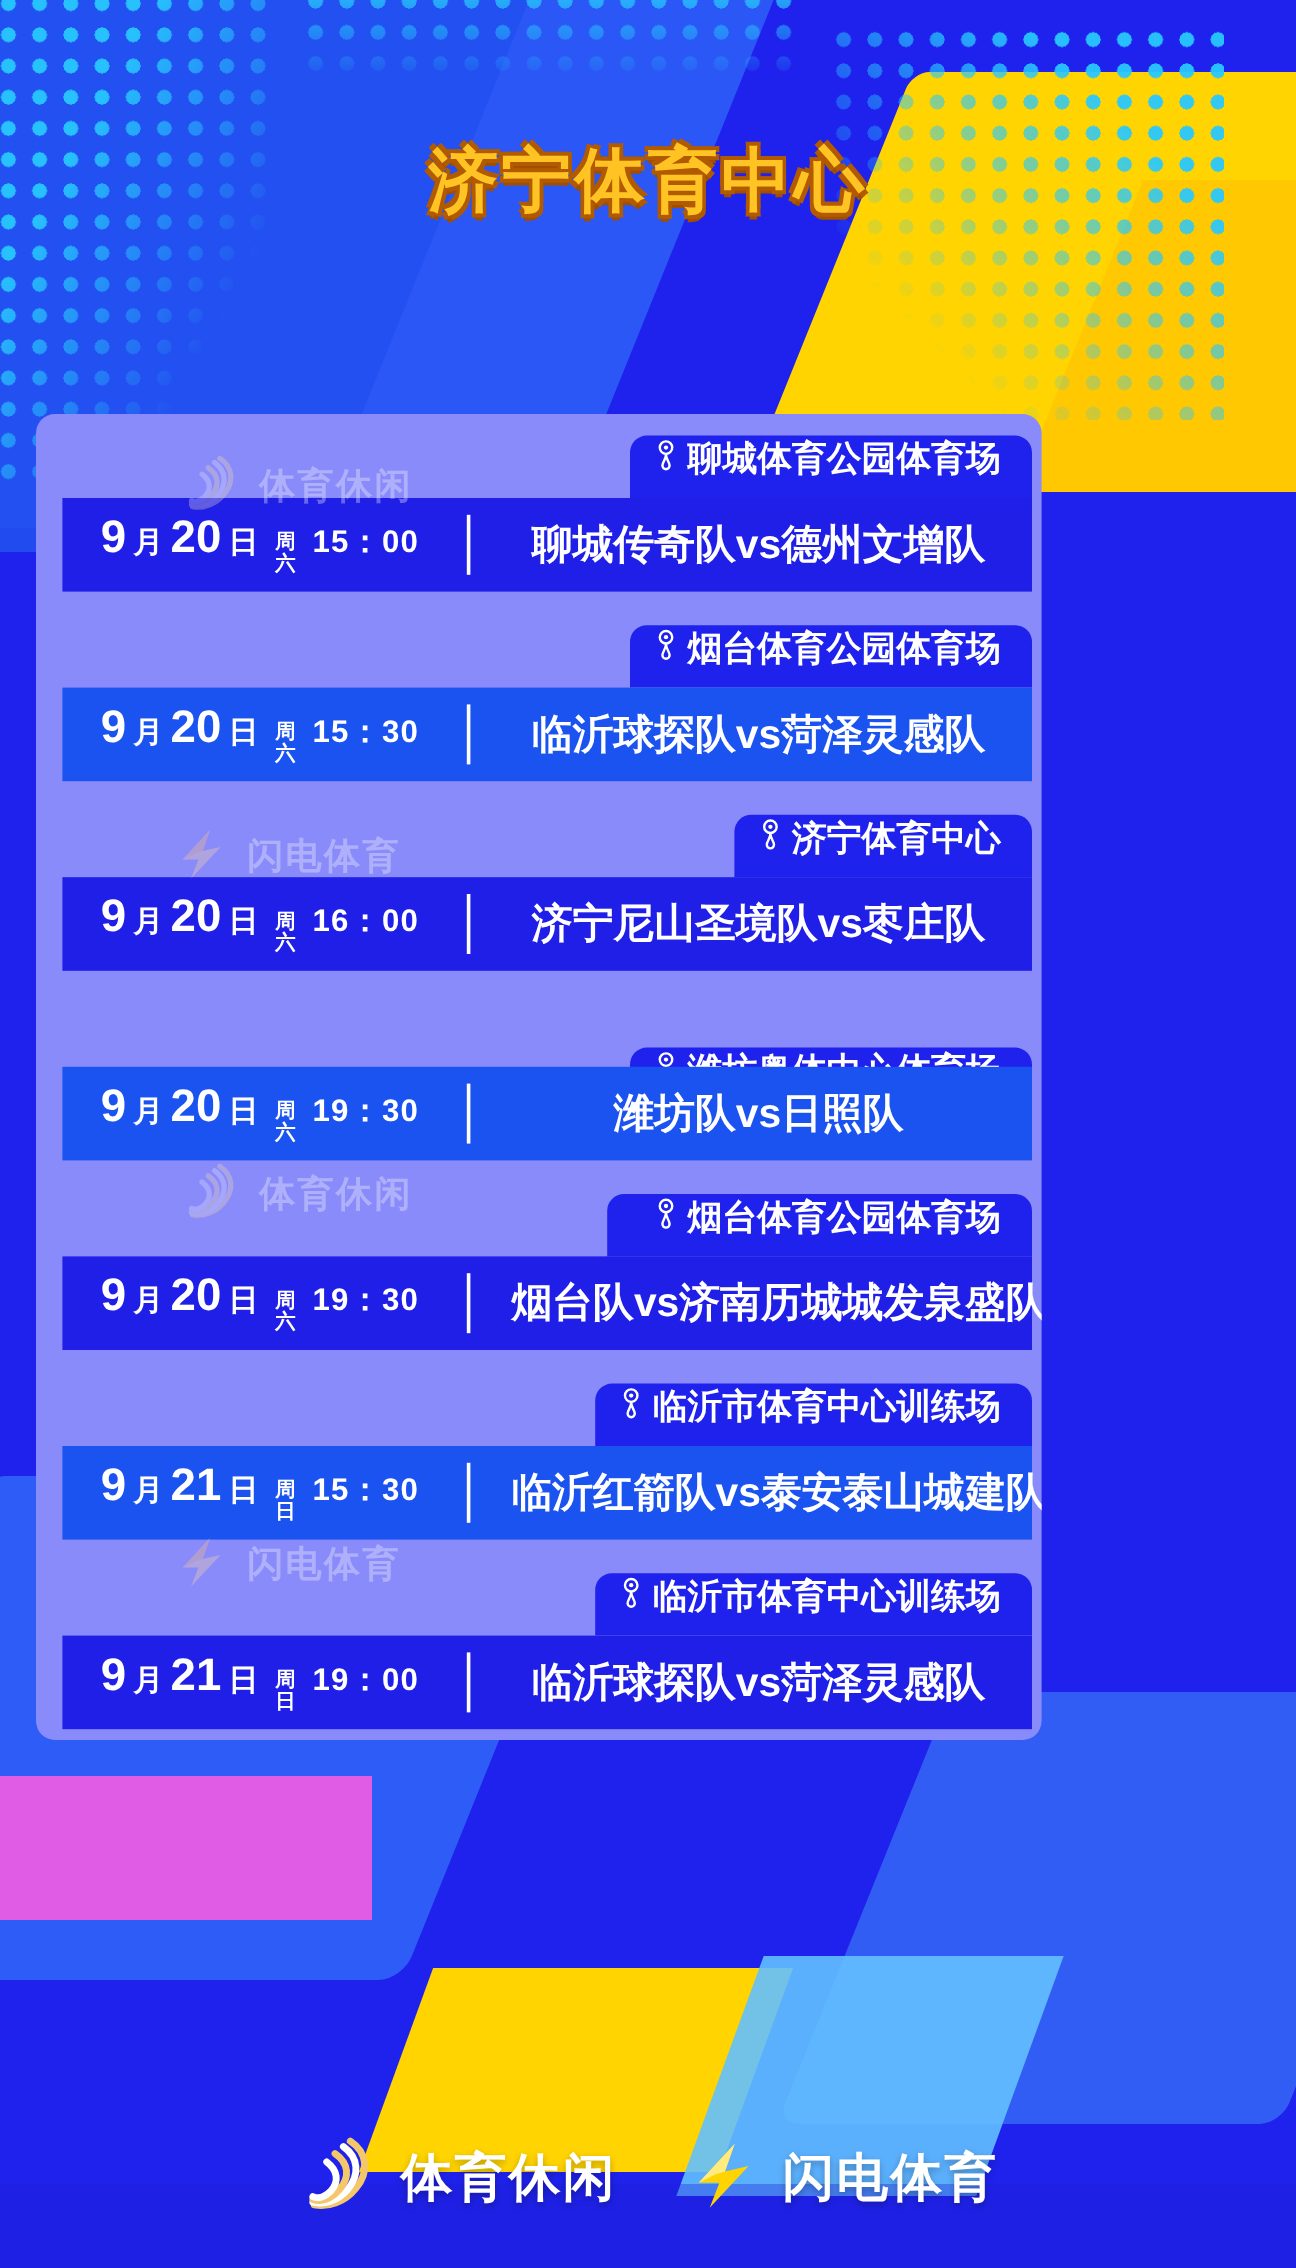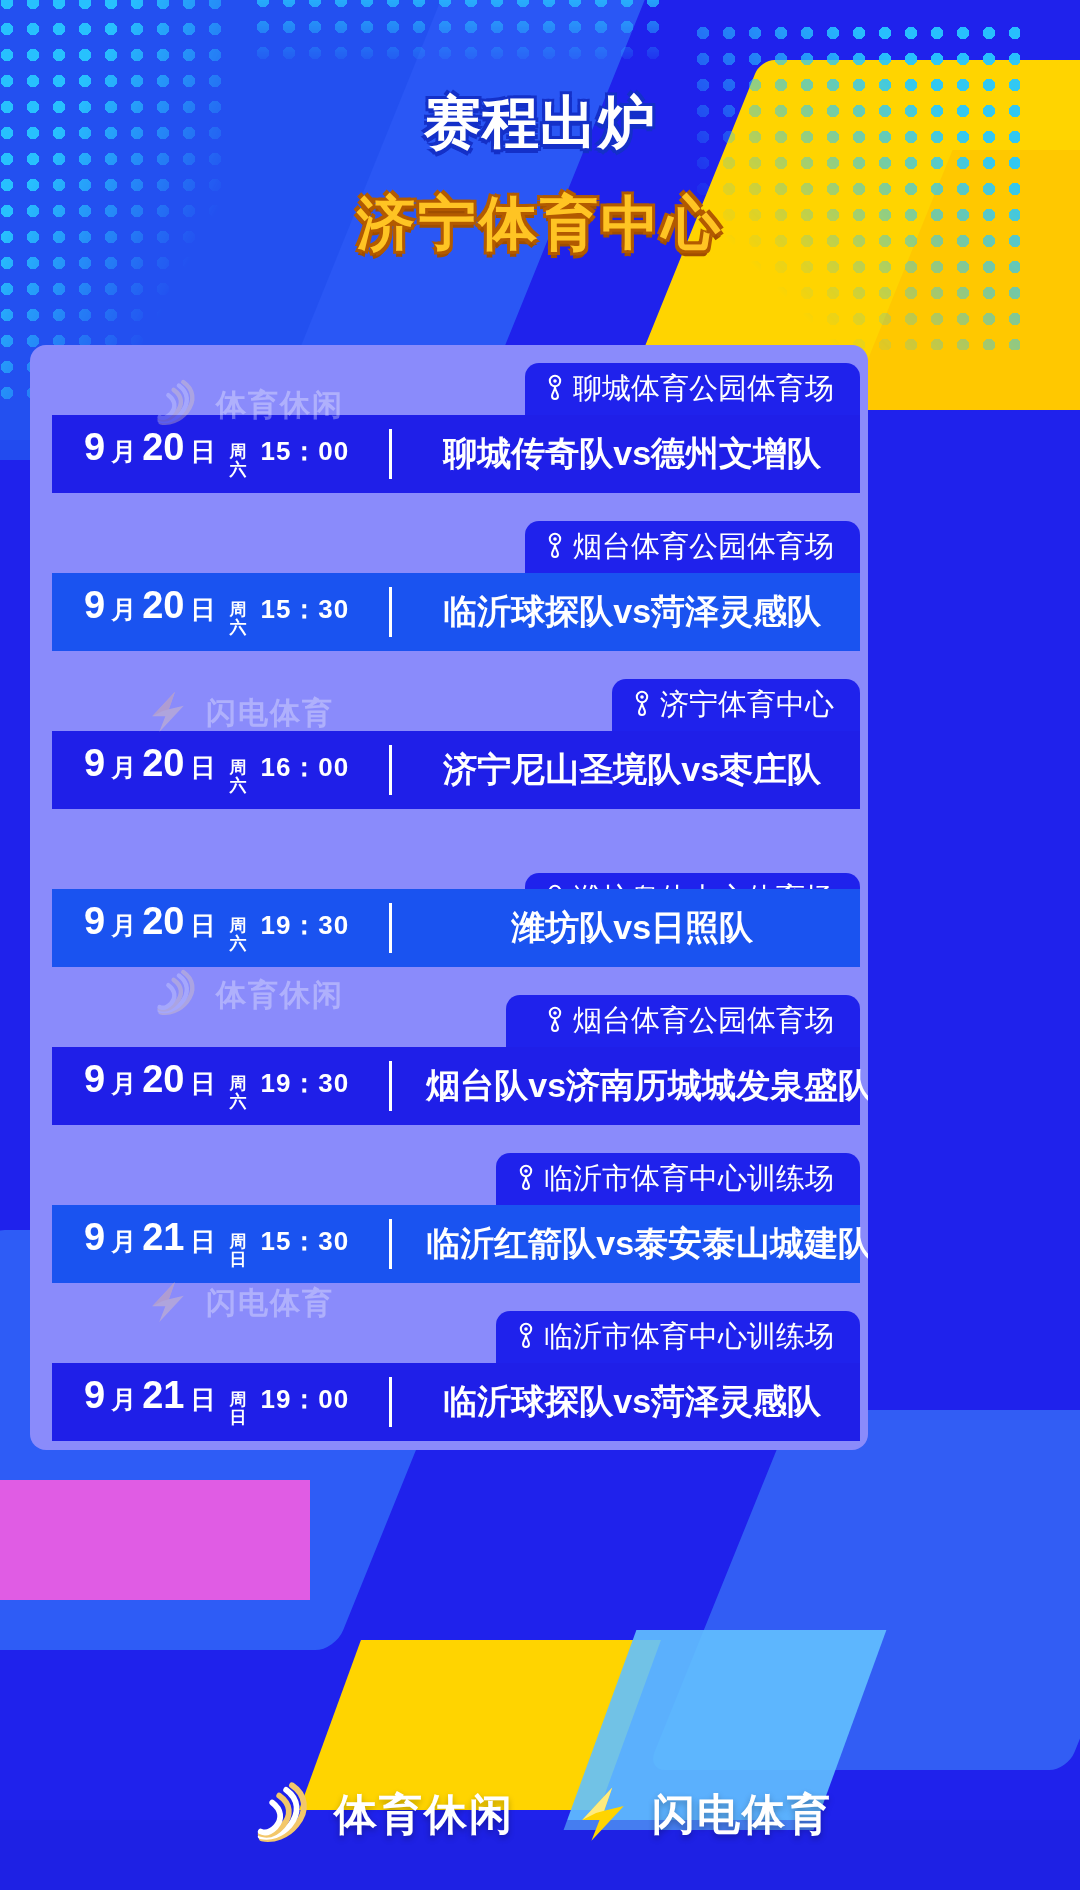--- a/index.html
+++ b/index.html
@@ -108,22 +108,22 @@
   }
   .wm .wm-text{ color:#ffffff; font-size:30px; font-weight:bold; letter-spacing:2px; }
   .wm .wm-mark{ width:56px; height:56px; }
 
   .match{ position:absolute; left:0; width:100%; }
   .venue{
     position:absolute; right:8px;
     height:52px; padding:0 26px 0 18px;
     background:#1f22ec;
     border-radius:14px 14px 0 0;
-    display:flex; align-items:center; gap:6px;
-    color:#fff; font-size:29px; font-weight:normal; white-space:nowrap;
+    display:flex; align-items:flex-start; gap:6px;
+    color:#fff; font-size:29px; font-weight:bold; white-space:nowrap;
   }
   .pin{ width:24px; height:30px; flex:none; }
   .bar{
     position:absolute; left:22px; right:8px; height:78px;
     display:flex; align-items:center;
     color:#fff;
   }
   .bar.dark { background:#1f1fe8; }
   .bar.light{ background:#1a53f0; }
   .when{
@@ -172,21 +172,20 @@
   <div class="dots dots-t"></div>
   <div class="cyan-strip"></div>
   <div class="cyan-strip2"></div>
   <div class="pink-block"></div>
   <div class="footer-yellow"></div>
   <div class="footer-cyan"></div>
   <div class="footer-dark"></div>
 </div>
 
 <div id="header">
-  <div class="title-line">赛程出炉</div>
   <div class="subtitle">济宁体育中心</div>
 </div>
 
 <div id="panel">
     <div class="match" style="top: 18px; height: 158px;">
       <div class="venue" style="top: 0px;">
         <span><svg class="pin" viewBox="0 0 24 30" fill="none" stroke="#fff" stroke-width="2">
             <circle cx="12" cy="10" r="5.2"></circle>
             <circle cx="12" cy="10" r="1.8" fill="#fff" stroke="none"></circle>
             <path d="M12 15.5 C12 20 9 22 9 25 a3 3 0 0 0 6 0 c0-3-3-5-3-9.5 z"></path>

